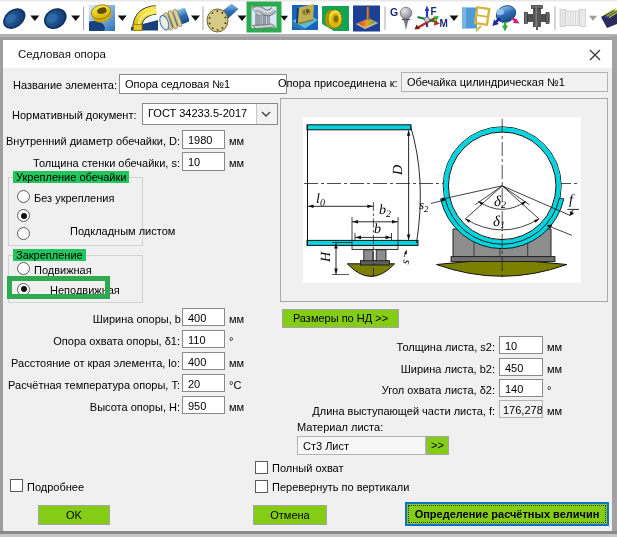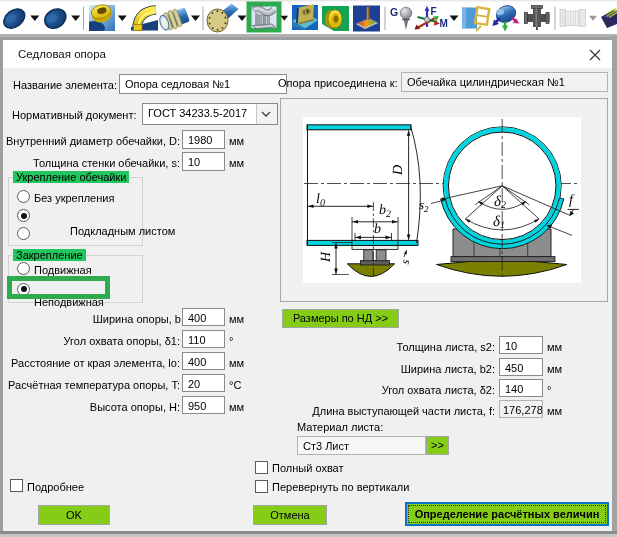--- a/index.html
+++ b/index.html
@@ -249,27 +249,27 @@
   <div class="lbl" style="left:34px;top:191px;">Без укрепления</div>
   <div class="radio sel" style="left:17px;top:209px;"></div>
   <div class="lbl" style="left:34px;top:224px;margin-left:36px;">Подкладным листом</div>
   <div class="radio" style="left:17px;top:227px;"></div>
 
   <div class="gbox" style="left:8px;top:255px;width:135px;height:48px;"></div>
   <div class="gtitle" style="left:13px;top:249px;">Закрепление</div>
   <div class="radio" style="left:17px;top:262px;"></div>
   <div class="lbl" style="left:34px;top:263px;">Подвижная</div>
   <div class="radio sel" style="left:17px;top:282.5px;"></div>
-  <div class="lbl" style="left:34px;top:283px;margin-top:12px;">Неподвижная</div>
+  <div class="lbl" style="left:50px;top:283px;">Неподвижная</div>
   <div class="grbox" style="left:7px;top:276px;width:103px;height:23px;"></div>
 
   <div class="lblr" style="left:4px;top:312px;width:180px;">Ширина опоры, b:</div>
   <div class="inp" style="left:182px;top:308px;width:43px;height:18px;">400</div>
   <div class="lbl" style="left:229px;top:312px;">мм</div>
-  <div class="lblr" style="left:0px;top:334px;width:180px;">Угол охвата опоры, δ1:</div>
+  <div class="lblr" style="left:0px;top:334px;width:180px;">Опора охвата опоры, δ1:</div>
   <div class="inp" style="left:182px;top:330px;width:43px;height:18px;">110</div>
   <div class="lbl" style="left:229px;top:334px;">°</div>
   <div class="lblr" style="left:0px;top:356px;width:180px;">Расстояние от края элемента, lo:</div>
   <div class="inp" style="left:182px;top:352px;width:43px;height:18px;">400</div>
   <div class="lbl" style="left:229px;top:356px;">мм</div>
   <div class="lblr" style="left:0px;top:378px;width:180px;">Расчётная температура опоры, T:</div>
   <div class="inp" style="left:182px;top:374px;width:43px;height:18px;">20</div>
   <div class="lbl" style="left:229px;top:378px;">°C</div>
   <div class="lblr" style="left:0px;top:400px;width:180px;">Высота опоры, H:</div>
   <div class="inp" style="left:182px;top:396px;width:43px;height:18px;">950</div>

